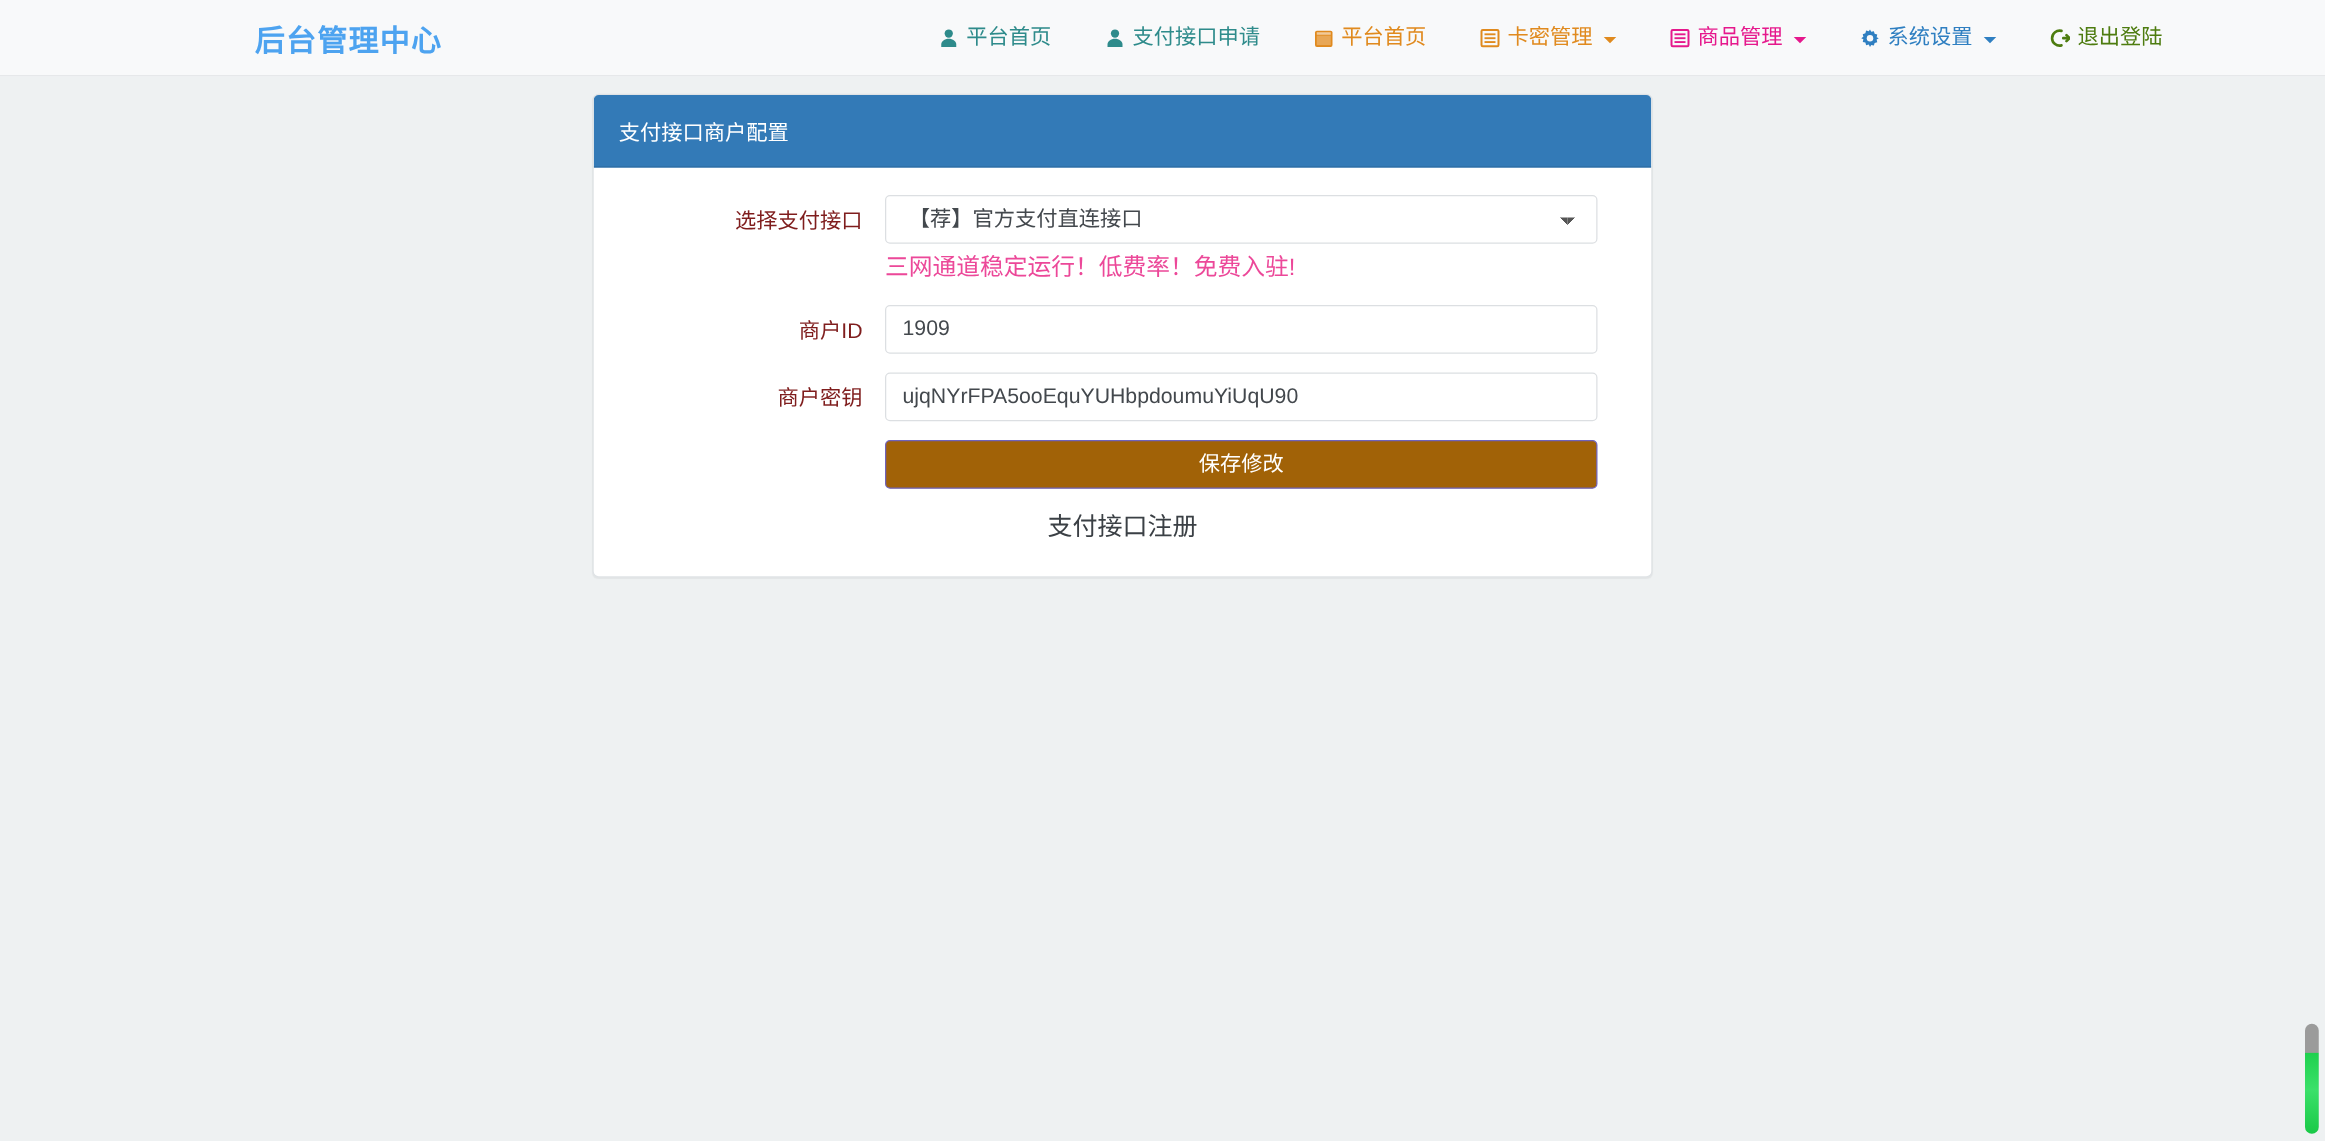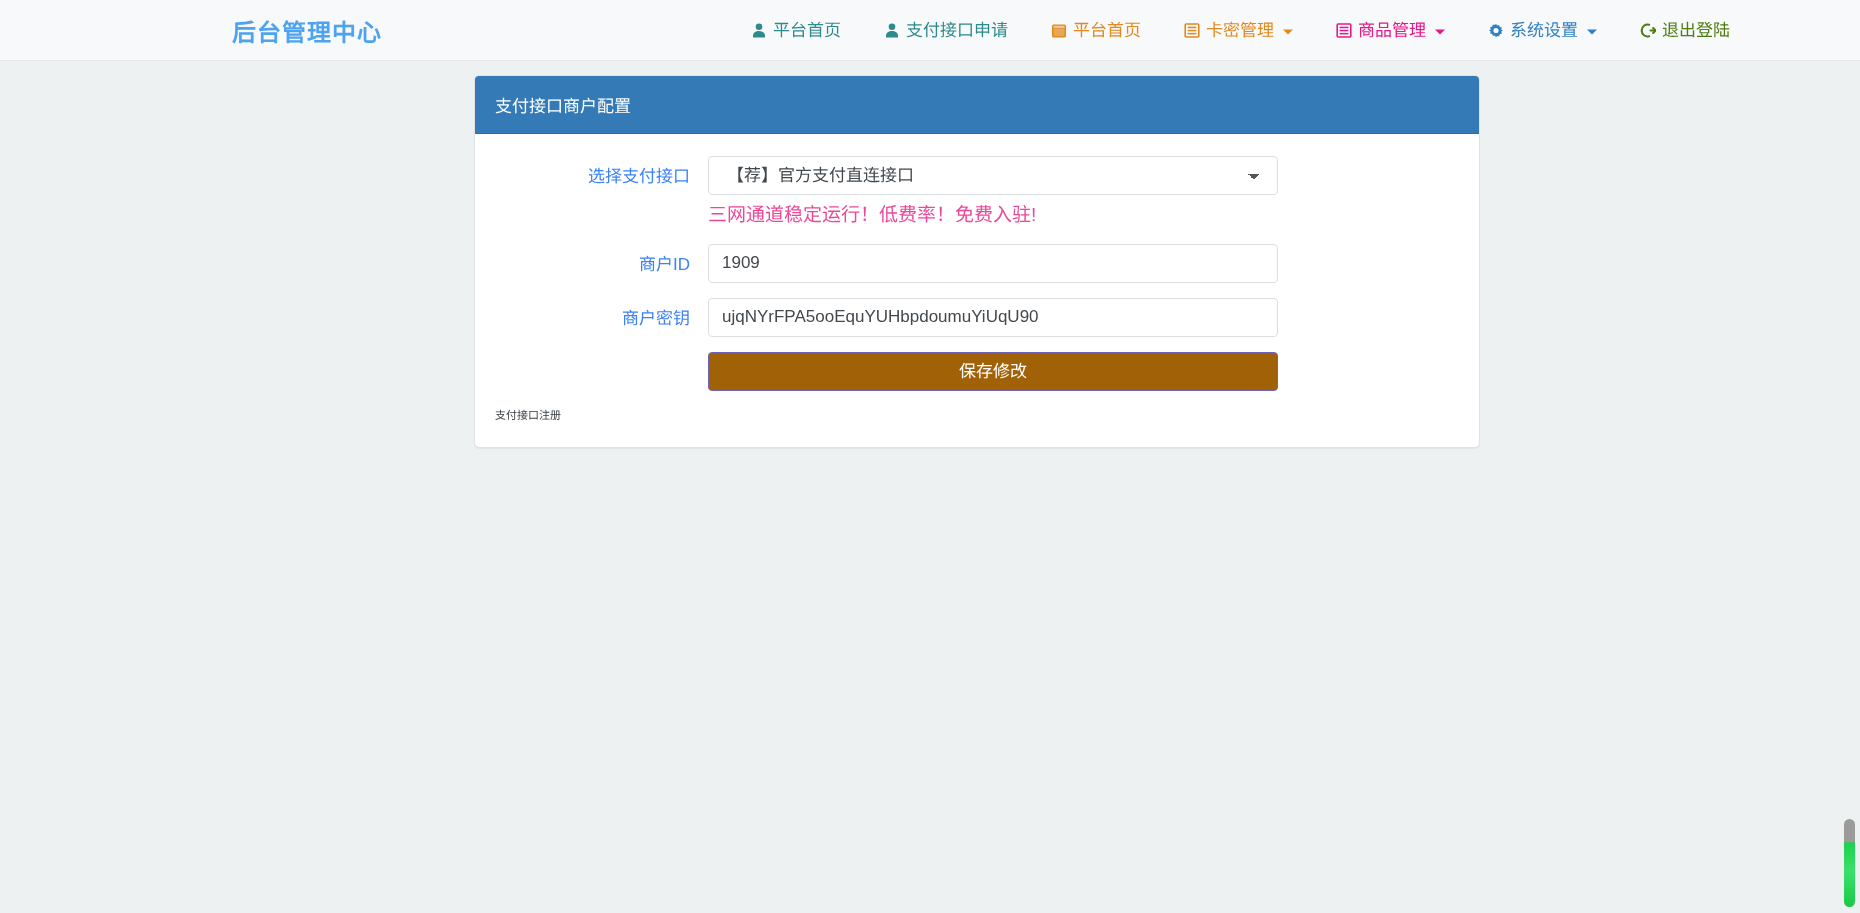--- a/index.html
+++ b/index.html
@@ -19,21 +19,21 @@
     height: 61px;
     background: #f8f9fa;
     border-bottom: 1px solid #e6e8ea;
     display: flex;
     align-items: center;
     position: relative;
     width: 100%;
   }
   .brand {
     position: absolute;
-    left: 232px;
+    left: 204px;
     top: 50%;
     transform: translateY(-50%);
     font-size: 24px;
     font-weight: bold;
     color: #4da3f0;
     letter-spacing: 1px;
     white-space: nowrap;
     text-decoration: none;
   }
   .nav-items {
@@ -75,21 +75,21 @@
     margin-left: 3px;
     position: relative;
     top: 2px;
   }
 
   
   .content {
     padding-top: 14px;
   }
   .panel {
-    width: 1006px;
+    width: 848px;
     margin-left: 474px;
     background: #ffffff;
     border: 1px solid #dfe3e6;
     border-radius: 5px;
     box-shadow: 0 1px 1px rgba(0,0,0,.05);
     overflow: hidden;
   }
   .panel-heading {
     background: #337ab7;
     color: #ffffff;
@@ -107,21 +107,21 @@
     align-items: flex-start;
     margin-bottom: 15px;
   }
   .form-label {
     width: 213px;
     flex: 0 0 213px;
     text-align: right;
     padding-right: 18px;
     padding-top: 9px;
     font-size: 17px;
-    color: #3b82f6;
+    color: #7f1d1d;
     line-height: 1.4;
   }
   .form-field {
     flex: 1 1 auto;
     max-width: 570px;
   }
   .form-control {
     width: 100%;
     height: 39px;
     padding: 6px 13px;
@@ -164,25 +164,26 @@
     color: #ffffff;
     font-size: 17px;
     font-family: inherit;
     cursor: pointer;
     line-height: 1;
   }
   .btn-row { margin-bottom: 6px; }
   .btn-row .form-field { max-width: 570px; }
 
   .foot-line {
-    font-size: 11px;
+    font-size: 20px;
     color: #3b4045;
     margin-top: 22px;
     margin-left: 0px;
     line-height: 1.5;
+    text-align: center;
   }
   .foot-line.first { margin-top: 16px; }
   .scroll-thumb {
     position: absolute;
     right: 5px;
     bottom: 6px;
     width: 11px;
     height: 88px;
     border-radius: 6px;
     background: linear-gradient(to bottom,

